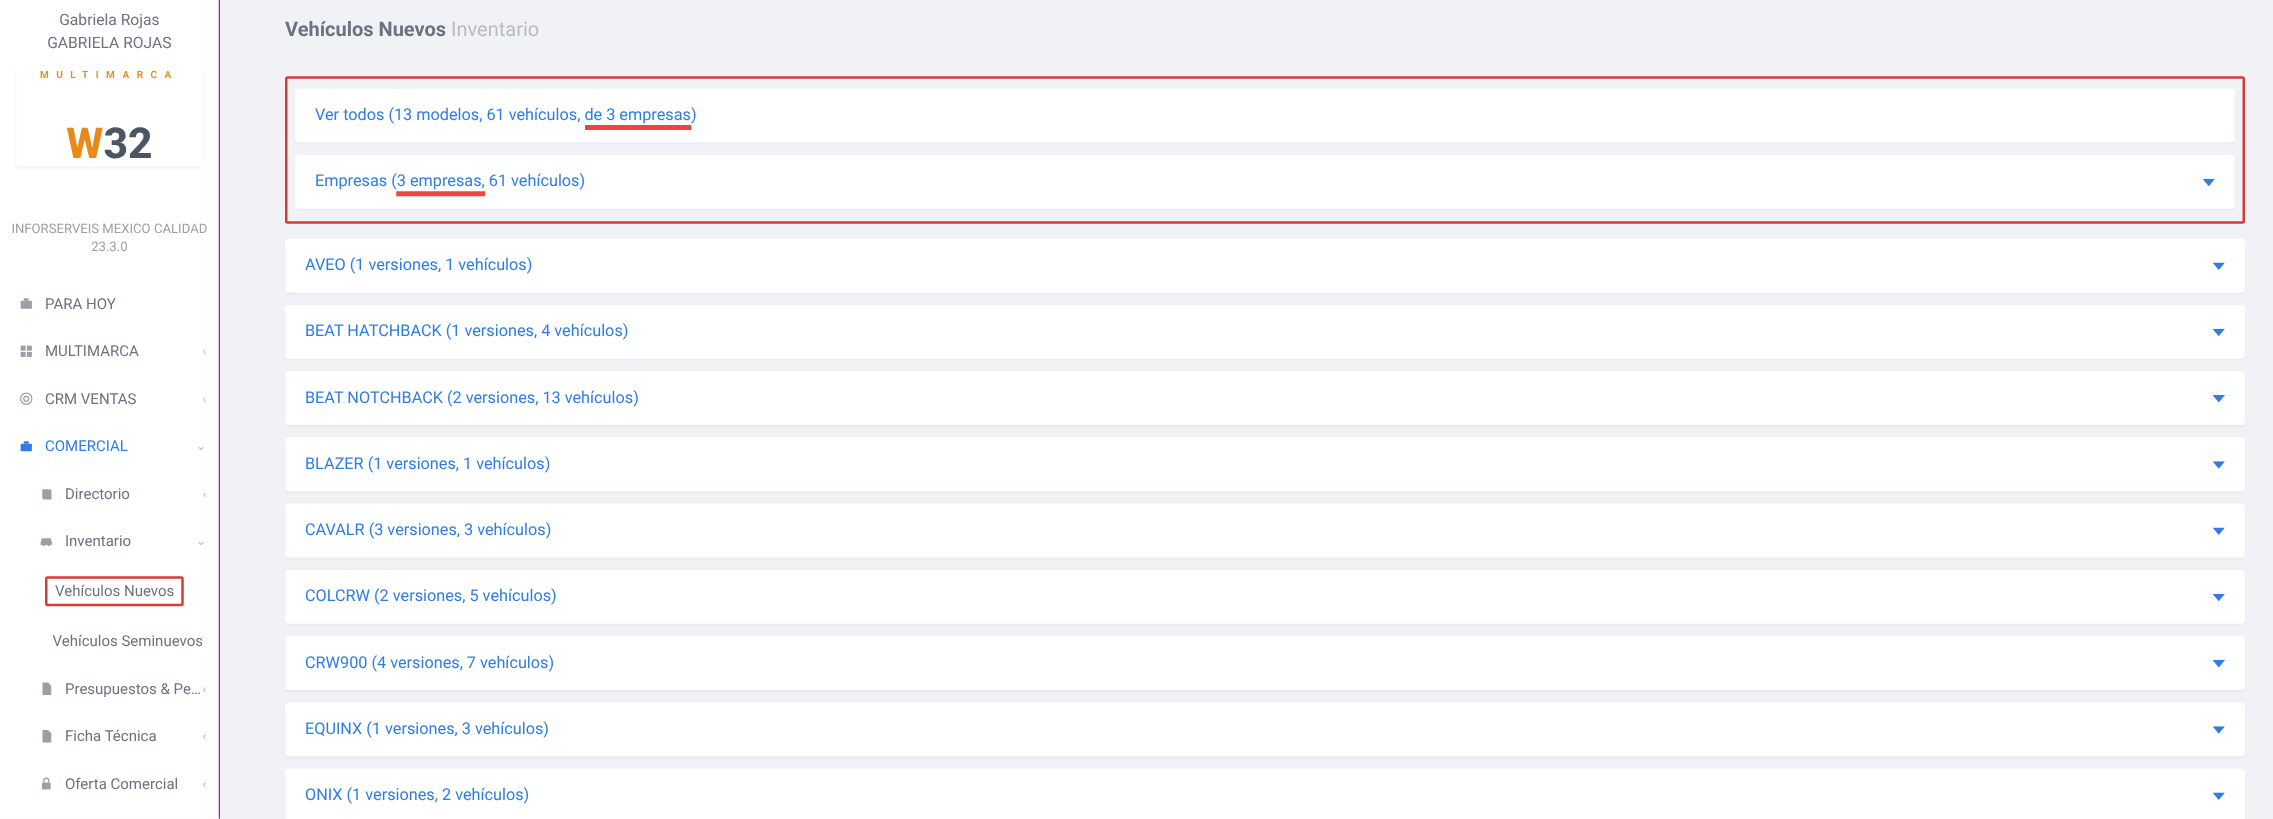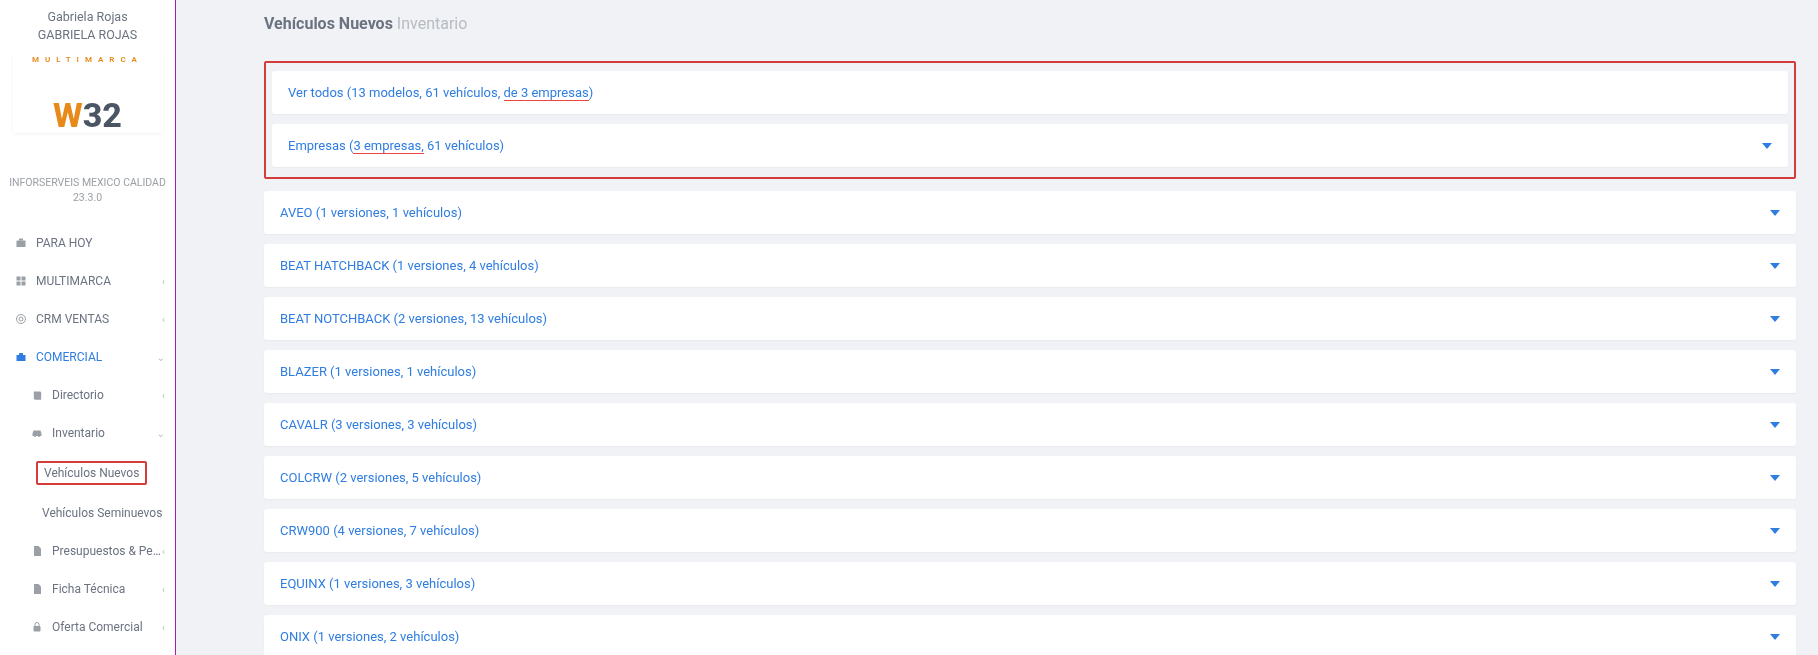--- a/index.html
+++ b/index.html
@@ -16,28 +16,28 @@
   .nav { list-style: none; }
   .nav li { display: flex; align-items: center; padding: 7px 10px 7px 14px; cursor: pointer; font-size: 12px; color: #6b7280; margin-top: 10px; }
   .nav li .lbl { flex: 1; white-space: nowrap; overflow: hidden; text-overflow: ellipsis; }
   .nav li .icon { width: 14px; margin-right: 8px; color: #9aa0a6; display:inline-flex; justify-content:center; }
   .nav li.active .icon, .nav li.active { color: #2f7de1; }
   .nav li .chev { font-size: 10px; color: #b7bcc3; }
   .nav .sub { padding-left: 30px; }
   .nav .sub2 { padding-left: 42px; }
   .nav .hl-box { border: 2px solid #d43c3c; border-radius: 2px; padding: 3px 6px; margin-left: 36px; margin-right: 6px; display:inline-block;}
   .nav .hl-item { padding: 4px 0 4px 0; }
-  .main { flex: 1; padding: 14px 22px 0 88px; overflow-y: auto; }
+  .main { flex: 1; padding: 14px 22px 0 52px; overflow-y: auto; }
   .page-title { font-size: 16px; color: #6b7280; margin-bottom: 28px; }
   .page-title .muted { color: #b7bcc3; font-weight: 400; }
   .highlight-group { border: 2px solid #d43c3c; border-radius: 2px; padding: 8px 6px 10px; margin-bottom: 12px; }
   .panel { background: #fff; border-radius: 3px; box-shadow: 0 1px 2px rgba(0,0,0,.04); padding: 14px 16px; margin-bottom: 10px; display:flex; align-items:center; }
   .panel .label { flex: 1; color: #2f7de1; font-size: 13px; }
   .panel .caret { color: #2f7de1; }
-  .underline-red { border-bottom: 1px solid #ef4444; }
+  .underline-red { border-bottom: 4px solid #ef4444; }
   svg { display:block; }
 </style>
 </head>
 <body>
 
 <aside class="sidebar">
   <div class="sb-header">
     <div class="line">Gabriela Rojas</div>
     <div class="line">GABRIELA ROJAS</div>
   </div>

